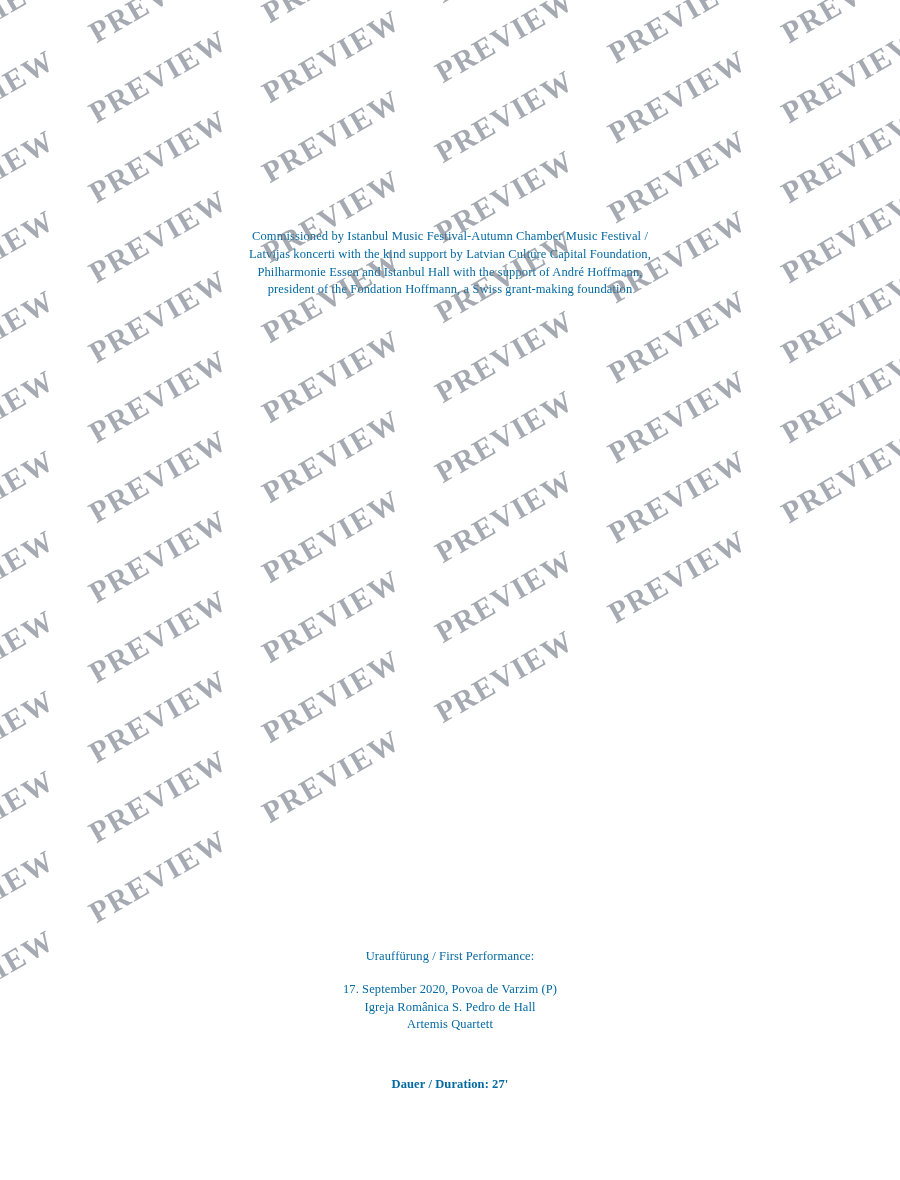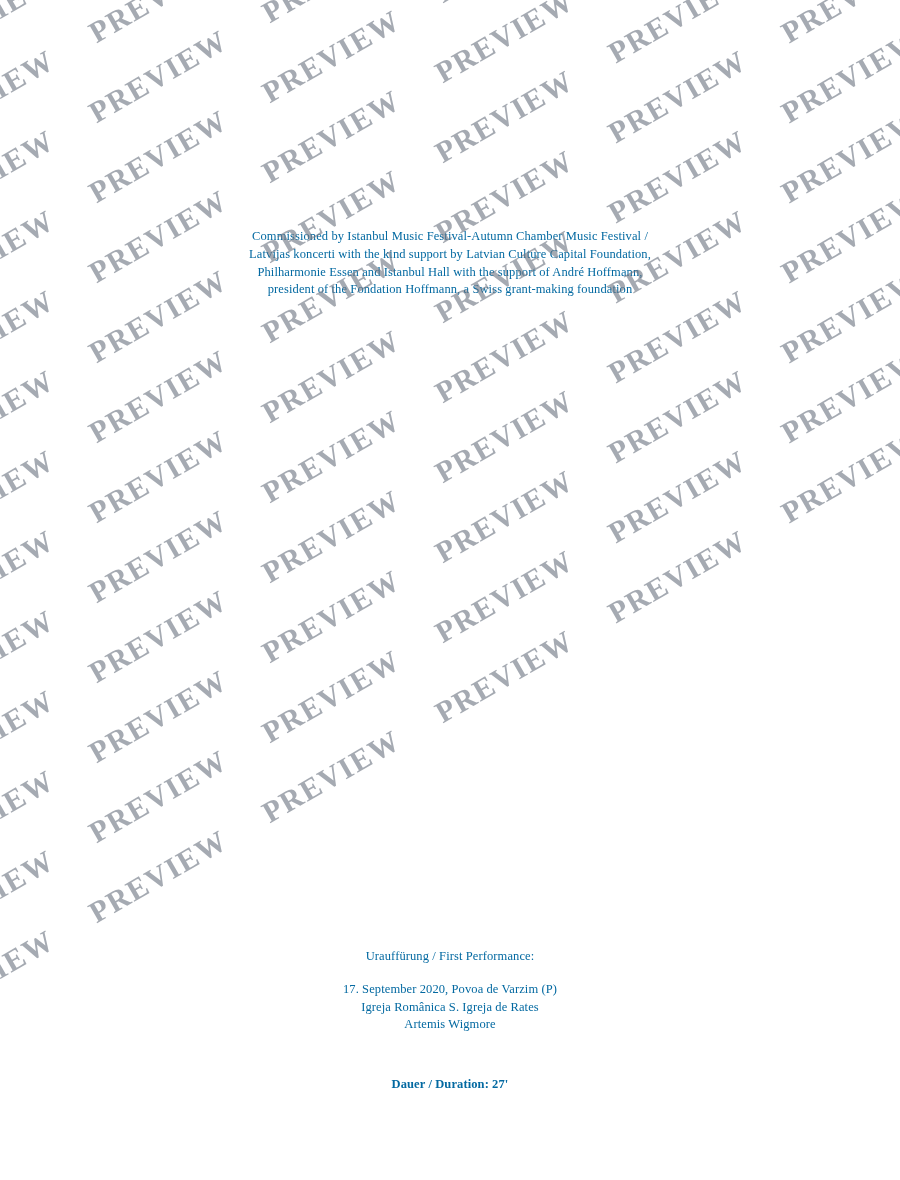--- a/index.html
+++ b/index.html
@@ -94,22 +94,22 @@
   <div class="doc-text" id="commission-block">
     <span class="line">Commissioned by Istanbul Music Festival-Autumn Chamber Music Festival /</span>
     <span class="line">Latvijas koncerti with the kind support by Latvian Culture Capital Foundation,</span>
     <span class="line">Philharmonie Essen and Istanbul Hall with the support of André Hoffmann,</span>
     <span class="line">president of the Fondation Hoffmann, a Swiss grant-making foundation</span>
   </div>
 
   <div class="doc-text" id="premiere-block">
     <span class="heading">Urauffürung / First Performance:</span>
     <span class="line">17. September 2020, Povoa de Varzim (P)</span>
-    <span class="line">Igreja Românica S. Igreja de Rates</span>
-    <span class="line">Artemis Wigmore</span>
+    <span class="line">Igreja Românica S. Pedro de Hall</span>
+    <span class="line">Artemis Quartett</span>
   </div>
 
   <div class="doc-text" id="duration-block">Dauer / Duration: 27'</div>
 
   <div id="watermark-layer">
       <div class="wm-row" style="left: -90px; top: 40px;"><span>PREVIEW</span></div>
       <div class="wm-row" style="left: -90px; top: 120px;"><span>PREVIEW</span><span>PREVIEW</span></div>
       <div class="wm-row" style="left: -90px; top: 200px;"><span>PREVIEW</span><span>PREVIEW</span><span>PREVIEW</span></div>
       <div class="wm-row" style="left: -90px; top: 280px;"><span>PREVIEW</span><span>PREVIEW</span><span>PREVIEW</span><span>PREVIEW</span></div>
       <div class="wm-row" style="left: -90px; top: 360px;"><span>PREVIEW</span><span>PREVIEW</span><span>PREVIEW</span><span>PREVIEW</span></div>

